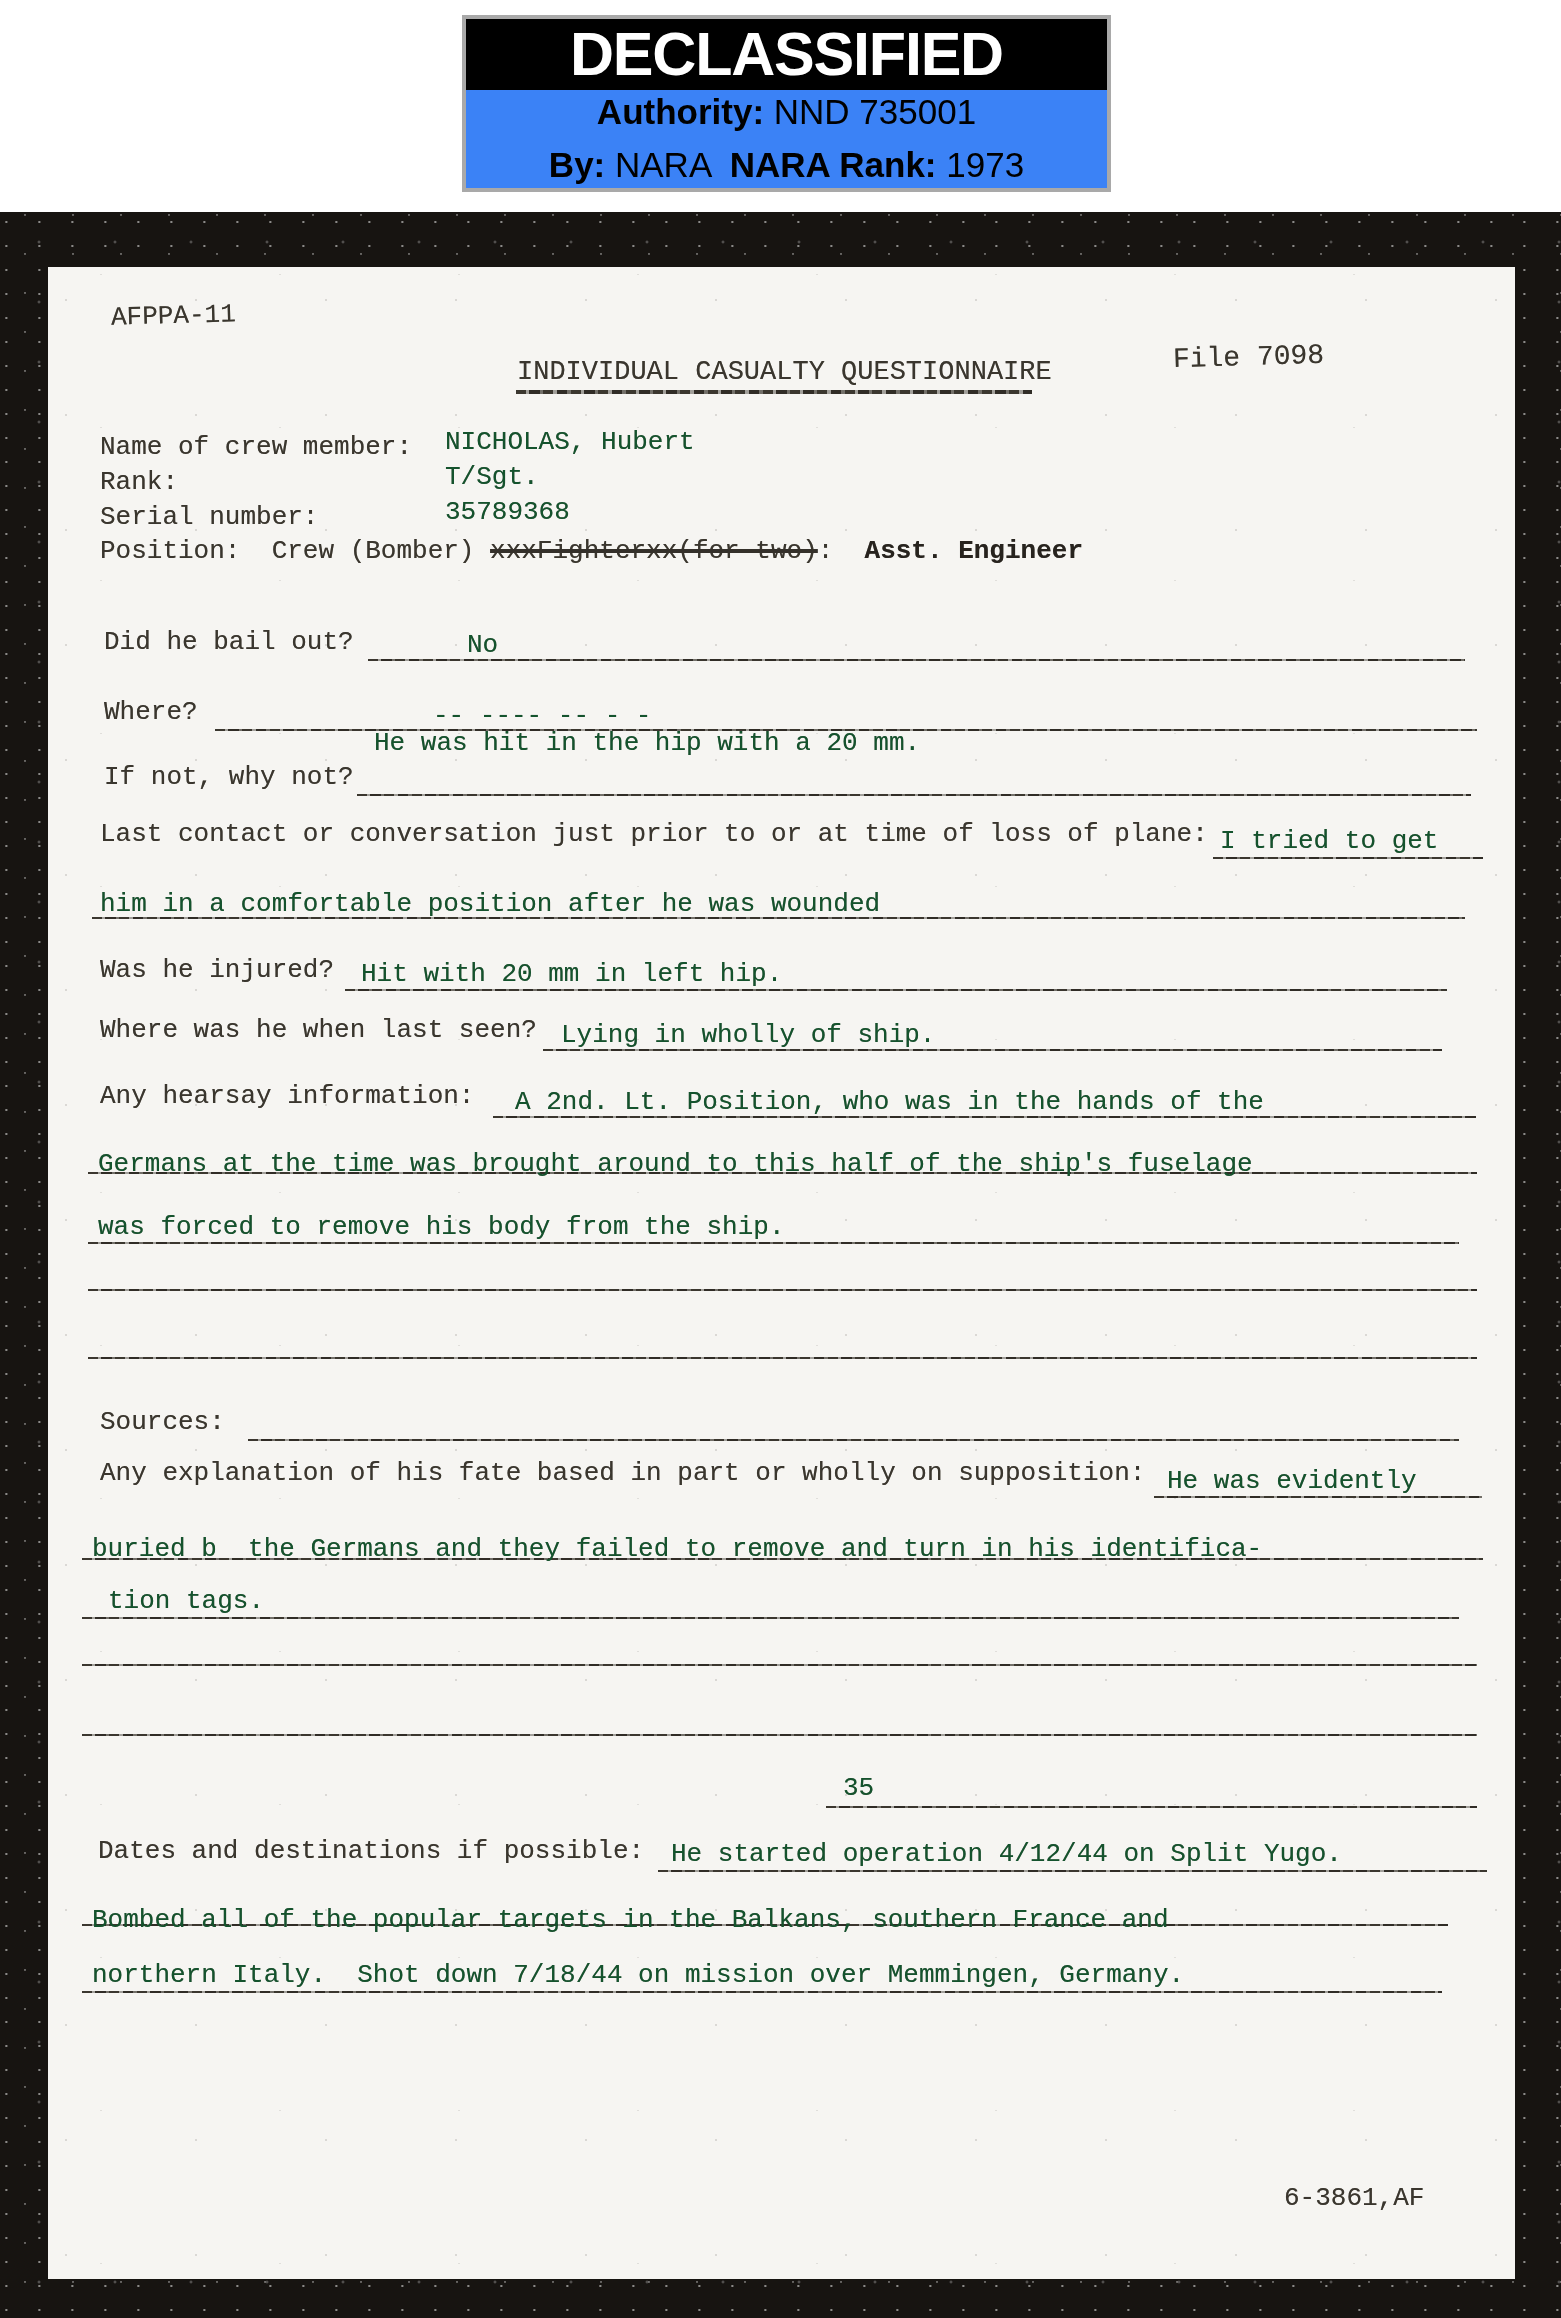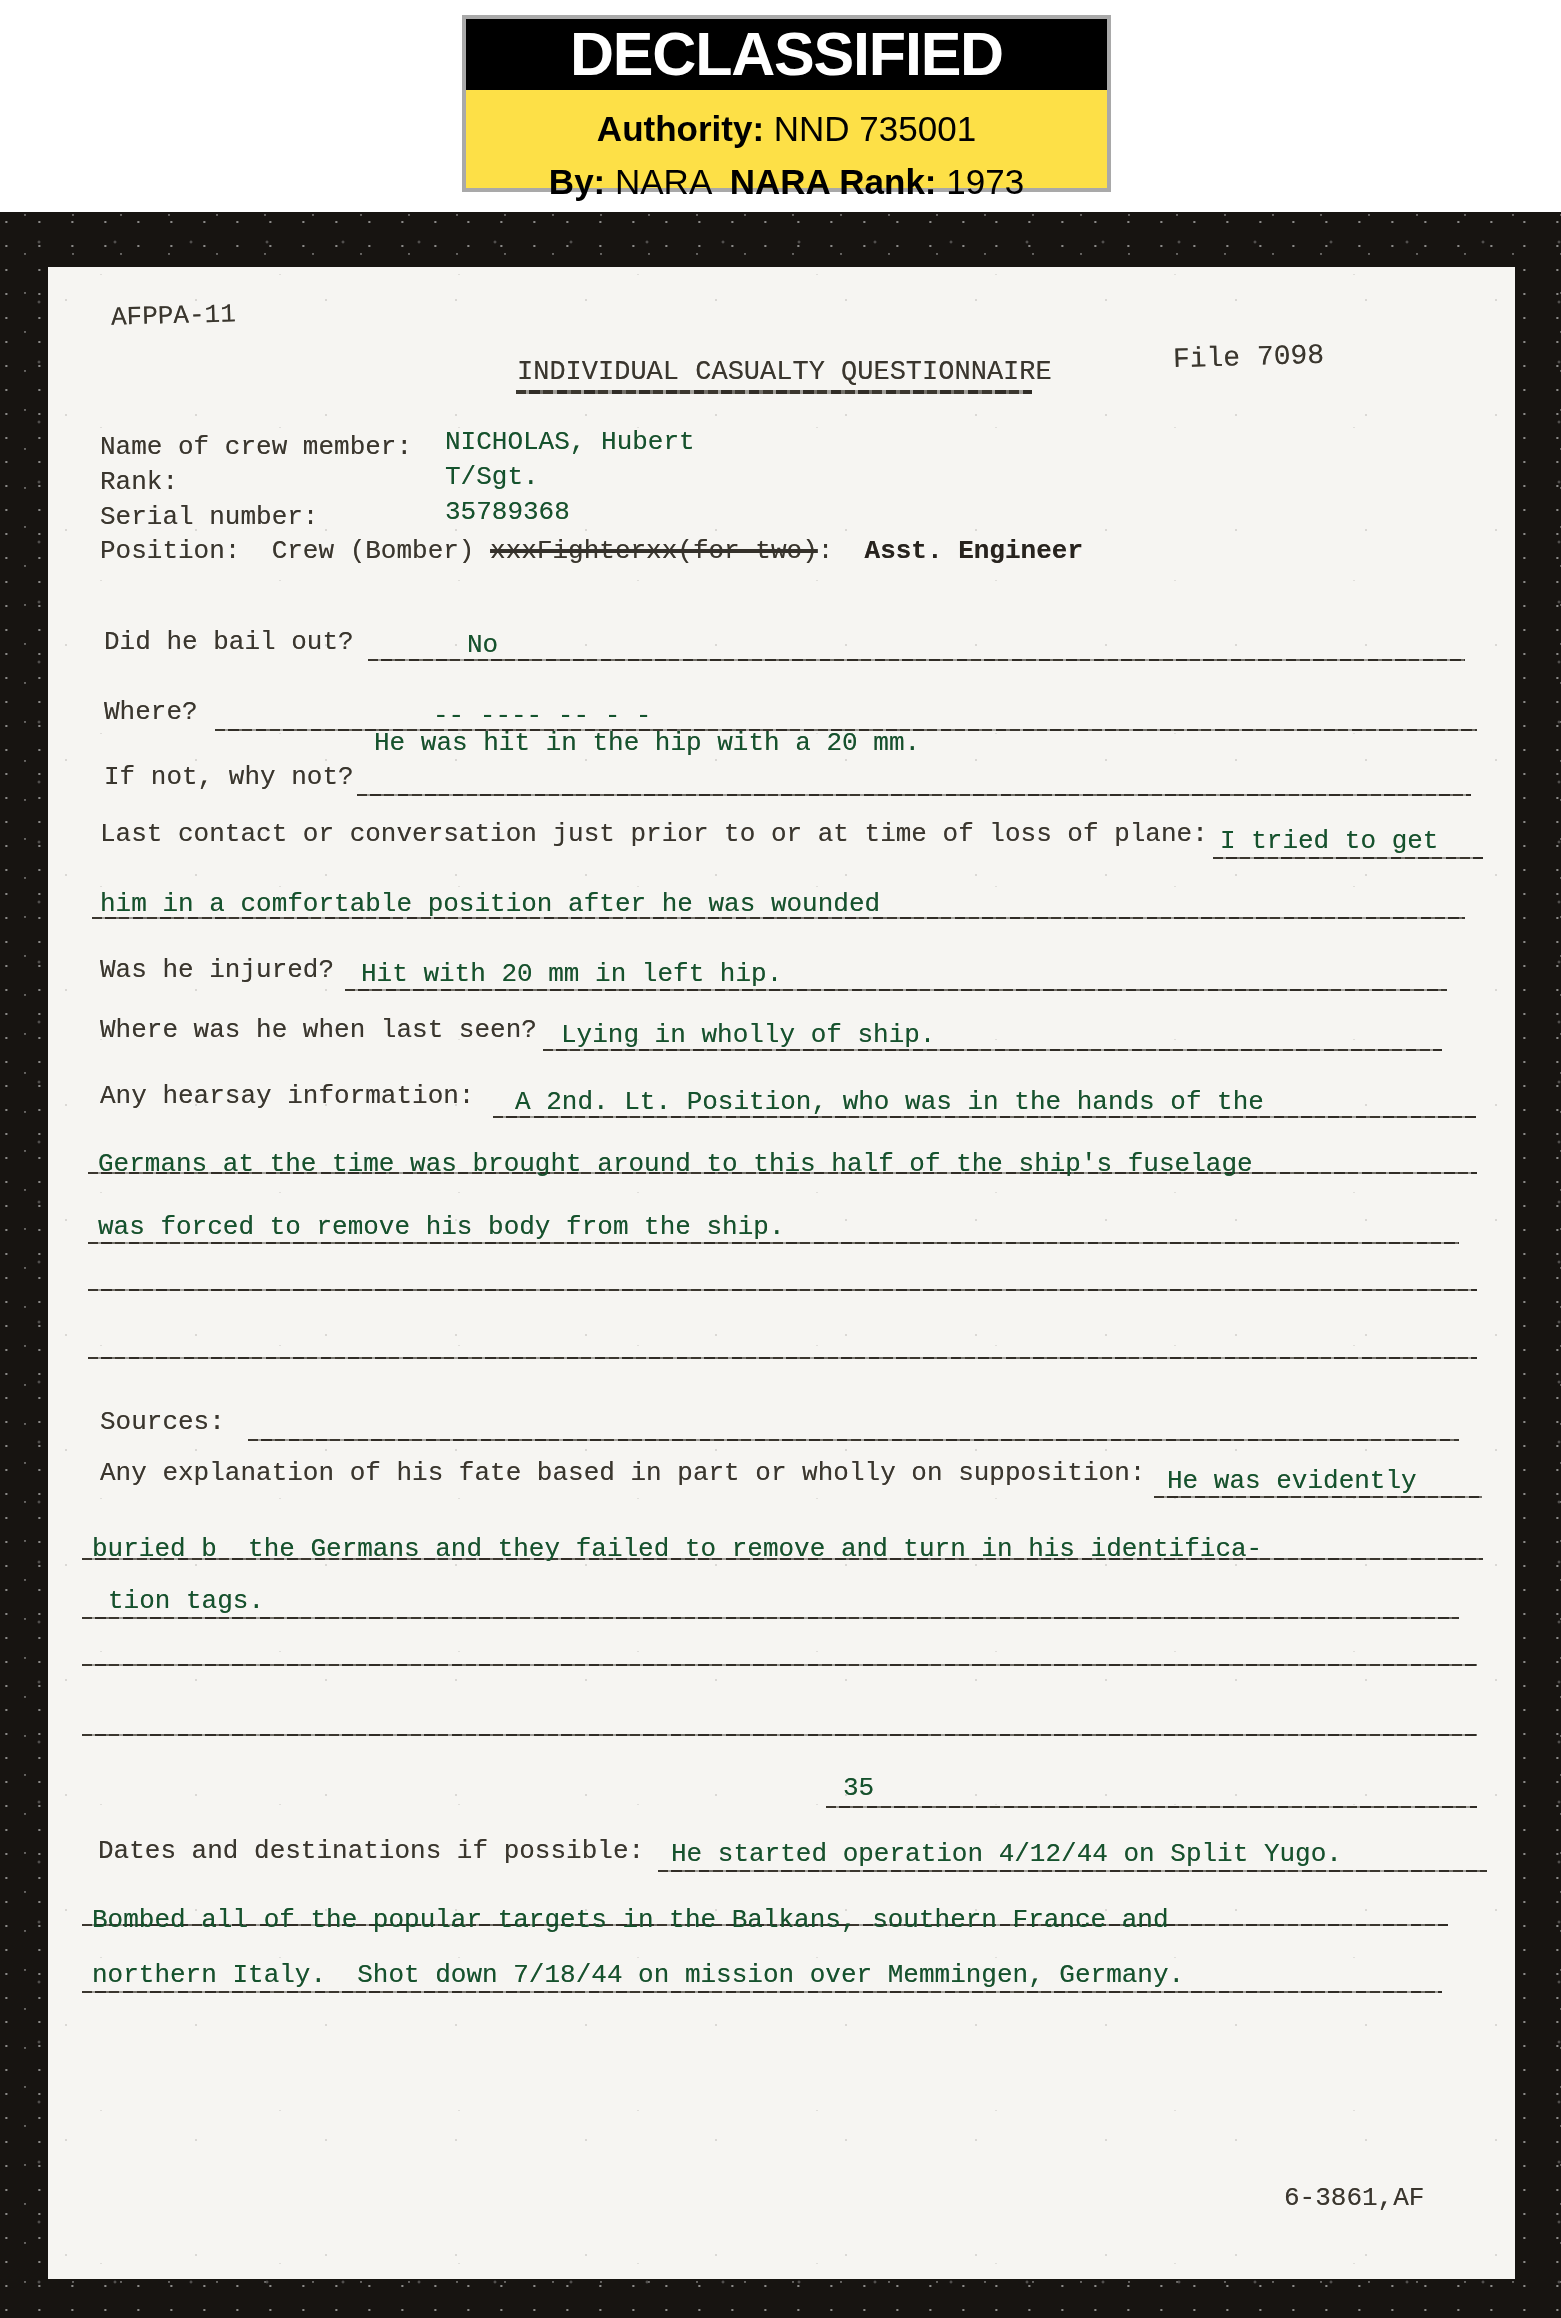--- a/index.html
+++ b/index.html
@@ -1,25 +1,25 @@
 <!DOCTYPE html>
 <html style="font-size:9.3px"><head>
 <meta charset="utf-8">
 <style>
   html,body{margin:0;padding:0;background:#ffffff;}
   .page{position:relative;width:1562px;height:2319px;background:#ffffff;overflow:hidden;
         font-family:"Liberation Mono",monospace;}
   
-  .stamp{position:absolute;left:462px;top:15px;width:649px;height:177px;background:#fde047;
+  .stamp{position:absolute;left:462px;top:15px;width:649px;height:177px;background:#3b82f6;
          border:4.1px solid #a9a9a9;box-sizing:border-box;z-index:5;}
   .stamp-band{height:71px;background:#000;display:flex;align-items:center;justify-content:center;}
   .stamp-band span{color:#fff;font:700 61px/1 "Liberation Sans",sans-serif;letter-spacing:-1.2px;}
   .stamp-line{text-align:center;font:400 35px/1 "Liberation Sans",sans-serif;color:#000;white-space:pre;}
   .stamp-line b{font-weight:700;}
-  .stamp-line.l1{margin-top:21px;}
+  .stamp-line.l1{margin-top:4px;}
   .stamp-line.l2{margin-top:17.5px;}
   
   .frame{position:absolute;left:0;top:212px;width:1562px;height:2107px;
      background:
        radial-gradient(circle 1.2px at 6.4px 10px, rgba(255,255,255,.50) 0 0.8px, transparent 1.5px),
        radial-gradient(circle 1.2px at 25px 2.9px,  rgba(255,255,255,.34) 0 0.7px, transparent 1.4px),
        radial-gradient(circle 1.2px at 15.8px 19px, rgba(255,255,255,.42) 0 0.6px,   transparent 1.2px),
        radial-gradient(circle 1.8px at 39px 30px, rgba(255,255,255,.25) 0 1.1px, transparent 1.8px),
        #171411;
      background-size:33px 24px,48px 39px,21.6px 17px,76px 60px;}

